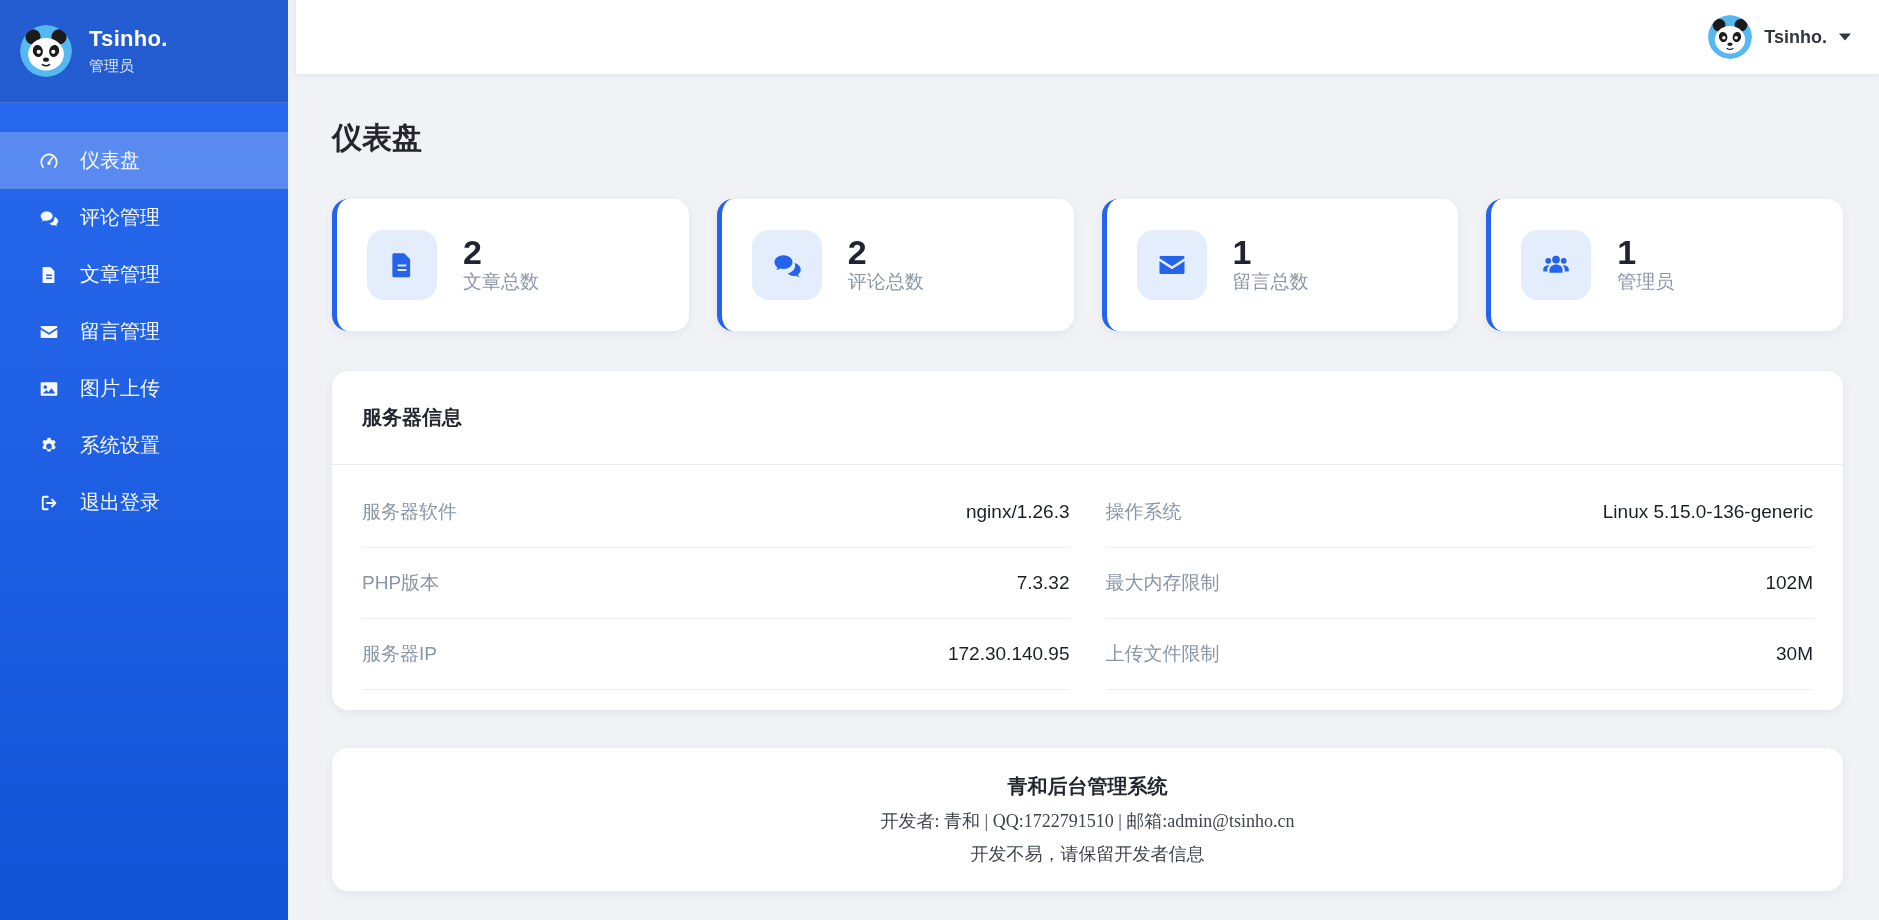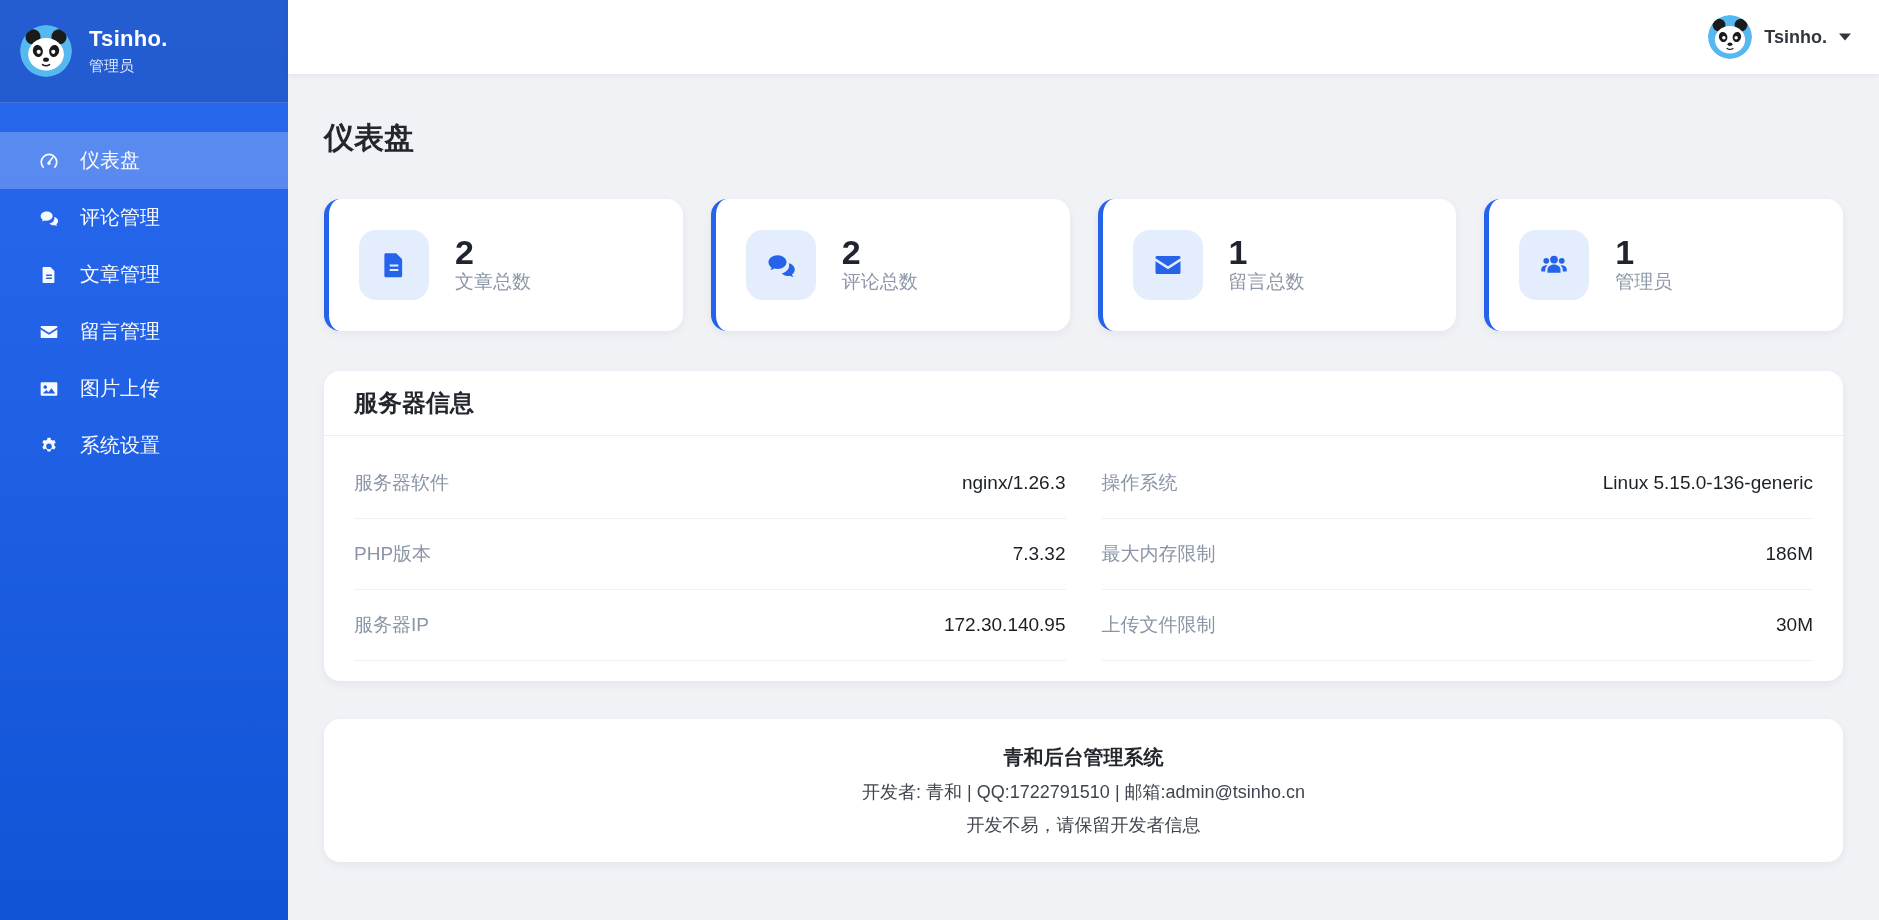--- a/index.html
+++ b/index.html
@@ -2,21 +2,21 @@
 <html lang="zh"><head>
 <meta charset="utf-8">
 <title>仪表盘</title>
 <style>
   * { margin:0; padding:0; box-sizing:border-box; }
   html,body { width:1879px; height:920px; overflow:hidden; }
   body {
     font-family:"Liberation Sans","DejaVu Sans",sans-serif;
     background:#f0f2f6; color:#1f242e;
   }
-  .app { display:flex; width:100%; height:100%; }
+  .app { display:flex; width:100%; height:100%;gap:8px; }
 
   
   .sidebar {
     width:288px; min-width:288px; height:100%;
     background:linear-gradient(180deg,#2a6af0 0%,#1254d6 100%);
     color:#fff; display:flex; flex-direction:column;
   }
   .sidebar-header {
     height:103px; display:flex; align-items:center; gap:17px;
     padding:0 20px;
@@ -71,39 +71,39 @@
   .stat-value { font-size:34px; font-weight:700; color:#1f242e; line-height:1; }
   .stat-label { font-size:19px; color:#8d97a7; }
 
   
   .card {
     background:#fff; border-radius:16px;
     box-shadow:0 3px 10px rgba(30,40,90,0.06);
   }
   .server-card { margin-top:40px; }
   .card-header {
-    padding:16px 30px; font-size:24px; font-weight:700; color:#23262d;
+    padding:33px 30px; font-size:20px; font-weight:700; color:#23262d;
     border-bottom:1px solid #eceef3;
   }
   .server-grid {
     display:grid; grid-template-columns:1fr 1fr; column-gap:36px;
     padding:12px 30px 20px;
   }
   .info-row {
     display:flex; align-items:center; justify-content:space-between;
     padding:22px 0; border-bottom:1px solid #eef0f4;
     font-size:19px;
   }
   .info-label { color:#8a95a6; }
   .info-value { color:#1b2026; font-weight:400; text-align:right; }
 
   
   .footer-card { margin-top:38px; padding:25px 18px; text-align:center; }
   .footer-title { font-size:20px; font-weight:700; color:#23262d; }
-  .footer-line { font-size:18px; color:#3f454e; margin-top:9px; }
+  .footer-line { font-size:18px; color:#3f454e; margin-top:9px;font-family:Liberation Serif, serif; }
 </style>
 </head>
 <body>
 
 <svg width="0" height="0" style="position:absolute" aria-hidden="true">
   <defs>
     <g id="panda">
       <circle cx="24" cy="24" r="24" fill="#56b8f0"></circle>
       <circle cx="12" cy="11" r="7" fill="#1b1b1b"></circle>
       <circle cx="36" cy="11" r="7" fill="#1b1b1b"></circle>
@@ -179,20 +179,30 @@
         <span class="mi-label">图片上传</span>
       </a>
       <a class="menu-item">
         <span class="mi-icon">
           <svg viewBox="0 0 24 24" fill="currentColor">
             <path fill-rule="evenodd" d="M10.2 2.2h3.6l.46 2.34c.63.22 1.22.54 1.74.94l2.26-.78 1.8 3.1-1.8 1.57c.06.35.1.7.1 1.08 0 .37-.04.73-.1 1.08l1.8 1.57-1.8 3.1-2.26-.78c-.52.4-1.11.72-1.74.94l-.46 2.34h-3.6l-.46-2.34a7.3 7.3 0 0 1-1.74-.94l-2.26.78-1.8-3.1 1.8-1.57c-.06-.35-.1-.71-.1-1.08 0-.38.04-.73.1-1.08L3.94 7.8l1.8-3.1 2.26.78c.52-.4 1.11-.72 1.74-.94Zm1.8 6.9a3.35 3.35 0 1 0 0 6.7 3.35 3.35 0 0 0 0-6.7Z"></path>
           </svg>
         </span>
         <span class="mi-label">系统设置</span>
       </a>
+      <a class="menu-item">
+        <span class="mi-icon">
+          <svg viewBox="0 0 24 24" fill="none" stroke="currentColor" stroke-width="2.2" stroke-linecap="round" stroke-linejoin="round">
+            <path d="M10.5 4.5H5.8c-.72 0-1.3.58-1.3 1.3v12.4c0 .72.58 1.3 1.3 1.3h4.7"></path>
+            <path d="M15.5 7.8 19.7 12l-4.2 4.2"></path>
+              <path d="M19.2 12H9.5"></path>
+          </svg>
+        </span>
+        <span class="mi-label">退出登录</span>
+      </a>
     </nav>
   </aside>
 
   <div class="main-col">
 
     <header class="topbar">
       <div class="user-menu">
         <div class="avatar">
           <svg viewBox="0 0 48 48">
               <use href="#panda"></use>
@@ -280,21 +290,21 @@
               <span class="info-value">172.30.140.95</span>
             </div>
           </div>
           <div>
             <div class="info-row">
               <span class="info-label">操作系统</span>
               <span class="info-value">Linux 5.15.0-136-generic</span>
             </div>
             <div class="info-row">
               <span class="info-label">最大内存限制</span>
-              <span class="info-value">186M</span>
+              <span class="info-value">102M</span>
             </div>
             <div class="info-row">
               <span class="info-label">上传文件限制</span>
               <span class="info-value">30M</span>
             </div>
           </div>
         </div>
       </section>
 
       <section class="card footer-card">

